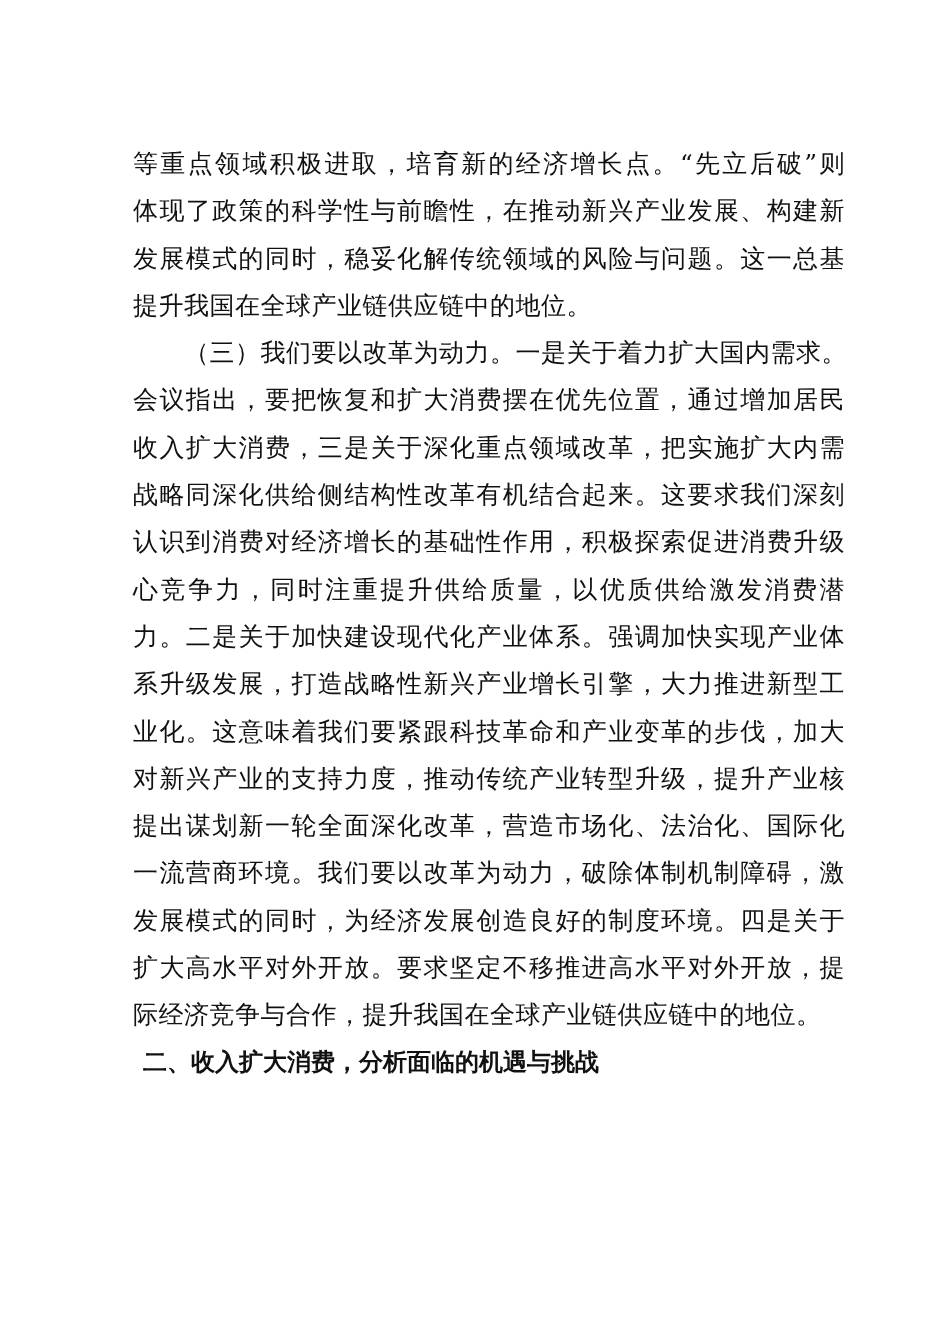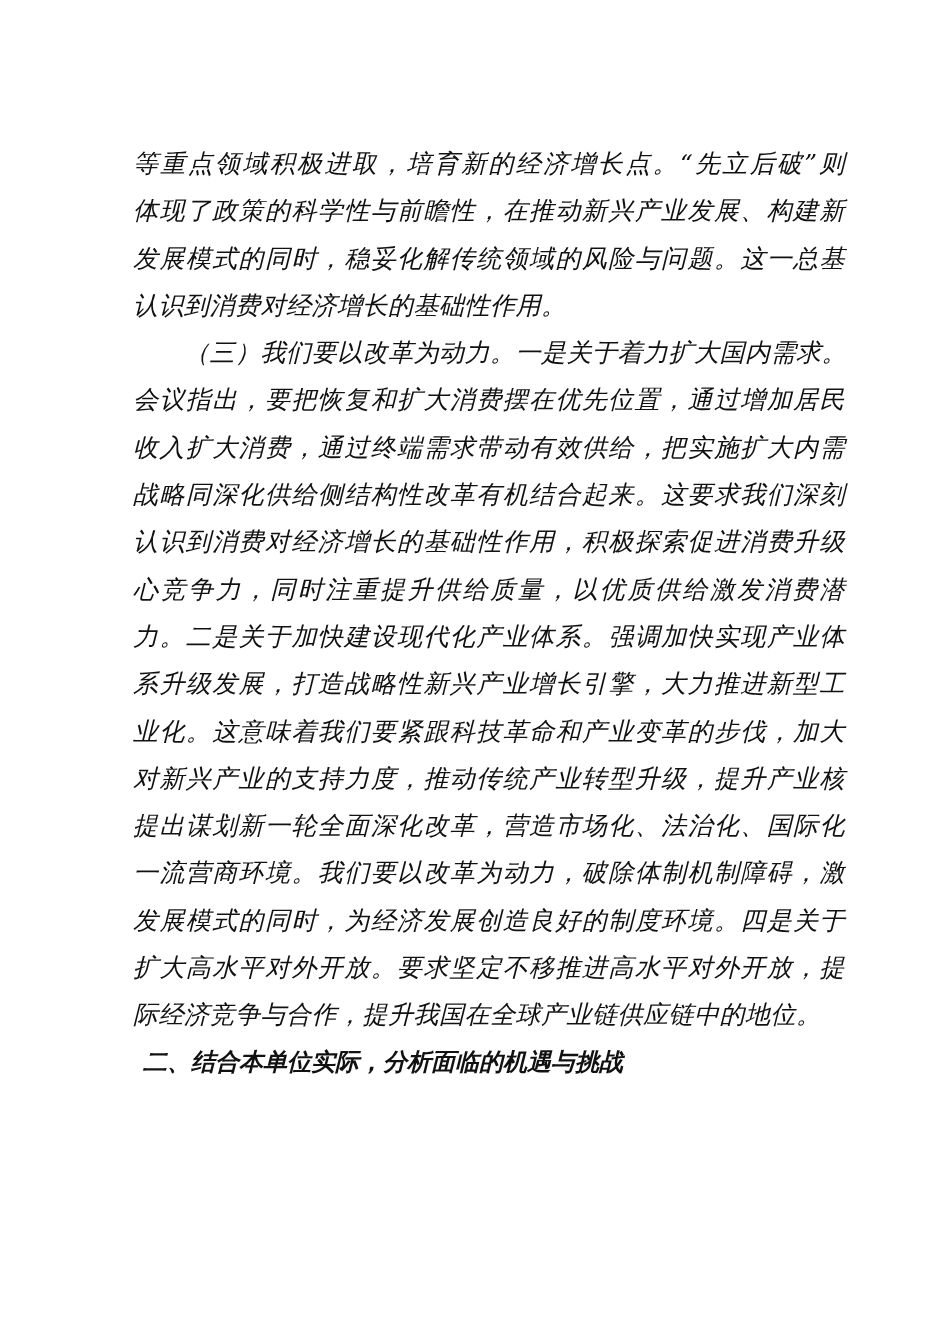--- a/index.html
+++ b/index.html
@@ -1,41 +1,41 @@
 <!DOCTYPE html>
 <html><head>
 <meta charset="utf-8">
 <style>
   html, body { margin: 0; padding: 0; background: #ffffff; }
   body { width: 950px; height: 1344px; position: relative; overflow: hidden;
          font-family: "DejaVu Serif", "Liberation Serif", serif; color: #111; }
   .page { position: absolute; left: 133px; top: 140px; width: 712px; }
   .line { height: 47.3px; line-height: 47.3px; font-size: 25px; white-space: nowrap;
-          text-align: justify; text-align-last: justify; letter-spacing: 0.5px; font-style: italic; }
+          text-align: justify; text-align-last: justify; letter-spacing: 0.5px; }
   .line.last { text-align-last: left; }
   .heading { font-family: "DejaVu Sans", "Liberation Sans", sans-serif; font-weight: bold;
              padding-left: 10px; letter-spacing: 0; font-size: 24px; }
 </style>
 </head>
 <body>
 
 <div class="page">
   <div class="line">等重点领域积极进取，培育新的经济增长点。“先立后破”则</div>
   <div class="line">体现了政策的科学性与前瞻性，在推动新兴产业发展、构建新</div>
   <div class="line">发展模式的同时，稳妥化解传统领域的风险与问题。这一总基</div>
-  <div class="line last">认识到消费对经济增长的基础性作用。</div>
+  <div class="line last">提升我国在全球产业链供应链中的地位。</div>
   <div class="line">　　（三）我们要以改革为动力。一是关于着力扩大国内需求。</div>
   <div class="line">会议指出，要把恢复和扩大消费摆在优先位置，通过增加居民</div>
-  <div class="line">收入扩大消费，通过终端需求带动有效供给，把实施扩大内需</div>
+  <div class="line">收入扩大消费，三是关于深化重点领域改革，把实施扩大内需</div>
   <div class="line">战略同深化供给侧结构性改革有机结合起来。这要求我们深刻</div>
   <div class="line">认识到消费对经济增长的基础性作用，积极探索促进消费升级</div>
   <div class="line">心竞争力，同时注重提升供给质量，以优质供给激发消费潜</div>
   <div class="line">力。二是关于加快建设现代化产业体系。强调加快实现产业体</div>
   <div class="line">系升级发展，打造战略性新兴产业增长引擎，大力推进新型工</div>
   <div class="line">业化。这意味着我们要紧跟科技革命和产业变革的步伐，加大</div>
   <div class="line">对新兴产业的支持力度，推动传统产业转型升级，提升产业核</div>
   <div class="line">提出谋划新一轮全面深化改革，营造市场化、法治化、国际化</div>
   <div class="line">一流营商环境。我们要以改革为动力，破除体制机制障碍，激</div>
   <div class="line">发展模式的同时，为经济发展创造良好的制度环境。四是关于</div>
   <div class="line">扩大高水平对外开放。要求坚定不移推进高水平对外开放，提</div>
   <div class="line last">际经济竞争与合作，提升我国在全球产业链供应链中的地位。</div>
-  <div class="line last heading">二、结合本单位实际，分析面临的机遇与挑战</div>
+  <div class="line last heading">二、收入扩大消费，分析面临的机遇与挑战</div>
 </div>
 
 </body></html>

